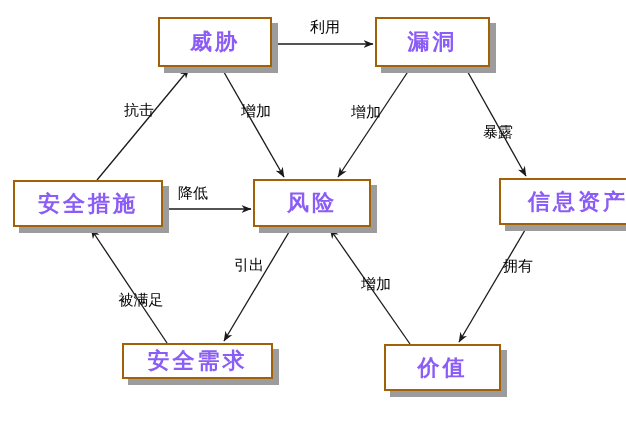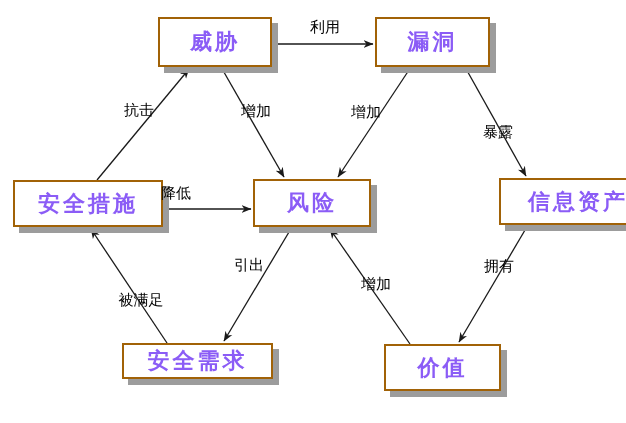--- a/index.html
+++ b/index.html
@@ -51,25 +51,25 @@
     font-weight: normal;
     color: #000000;
     white-space: nowrap;
     background: transparent;
   }
   .lbl-exploit   { left: 325px; top: 27px;  }
   .lbl-resist    { left: 139px; top: 110px; }
   .lbl-inc-tr    { left: 256px; top: 111px; }
   .lbl-inc-vr    { left: 366px; top: 112px; }
   .lbl-expose    { left: 498px; top: 108px; margin-top: 24px; }
-  .lbl-reduce    { left: 176px; top: 193px; }
+  .lbl-reduce    { left: 193px; top: 193px; }
   .lbl-satisfied { left: 141px; top: 300px; }
   .lbl-leadto    { left: 249px; top: 265px; }
   .lbl-inc-value { left: 376px; top: 284px; }
-  .lbl-own       { left: 499px; top: 266px; }
+  .lbl-own       { left: 518px; top: 266px; }
   .edge-line {
     stroke: #1a1a1a;
     stroke-width: 1.3;
     fill: none;
   }
 </style>
 </head>
 <body>
 
 <div class="canvas">

